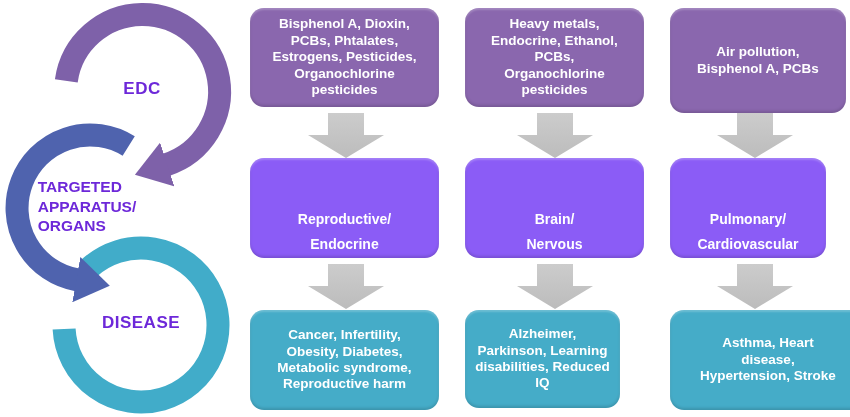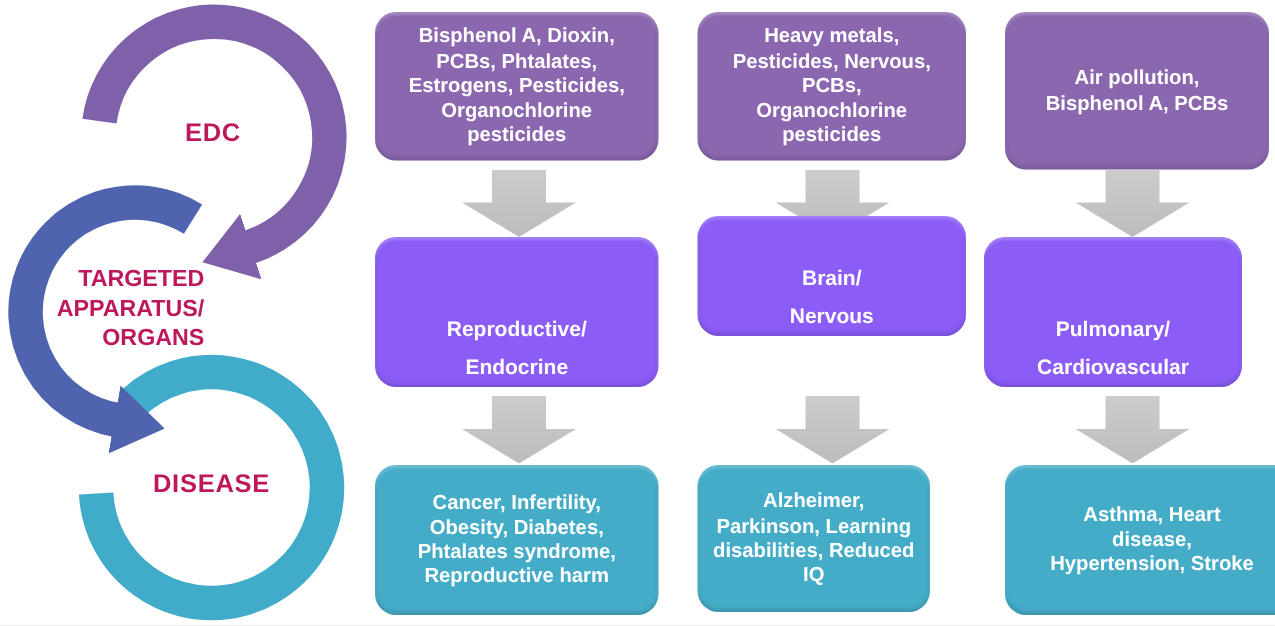--- a/index.html
+++ b/index.html
@@ -5,21 +5,21 @@
   html,body{margin:0;padding:0;background:#ffffff;}
   .stage{
     position:relative;width:850px;height:417px;background:#ffffff;
     font-family:"Liberation Sans", sans-serif;overflow:hidden;
     border-bottom:1px solid #d9d9d9;
   }
   
   .cycle-svg{position:absolute;left:0;top:0;}
   .cyc-label{
     position:absolute;transform:translate(-50%,-50%);
-    color:#be185d;font-weight:bold;text-align:right;white-space:pre-line;
+    color:#6d28d9;font-weight:bold;text-align:left;white-space:pre-line;
   }
   .lbl-edc{left:142px;top:89px;font-size:17px;letter-spacing:.5px;}
   .lbl-target{left:87px;top:206px;font-size:15.5px;line-height:1.26;}
   .lbl-disease{left:141px;top:323px;font-size:17px;letter-spacing:.5px;}
   
   .box{
     position:absolute;border-radius:14px;
     display:flex;align-items:center;justify-content:center;
     text-align:center;color:#ffffff;font-weight:bold;
     box-shadow: inset 0 2px 2px rgba(255,255,255,.22), inset 0 -2px 3px rgba(0,0,0,.14);
@@ -74,50 +74,50 @@
   </div>
   <div class="darrow" style="left:308px;top:113px"></div>
   <div class="box blue wide" style="left:250px;top:158px;width:189px;height:100px">
     <div class="box-text">Reproductive/
 Endocrine</div>
   </div>
   <div class="darrow" style="left:308px;top:264px"></div>
   <div class="box teal small" style="left:250px;top:310px;width:189px;height:100px">
     <div class="box-text">Cancer, Infertility,
 Obesity, Diabetes,
-Phtalates syndrome,
+Metabolic syndrome,
 Reproductive harm</div>
   </div>
 
   <div class="box purple small" style="left:465px;top:8px;width:179px;height:99px">
     <div class="box-text">Heavy metals,
-Pesticides, Nervous,
+Endocrine, Ethanol,
 PCBs,
 Organochlorine
 pesticides</div>
   </div>
   <div class="darrow" style="left:517px;top:113px"></div>
-  <div class="box blue wide" style="left:465px;top:144px;width:179px;height:80px">
+  <div class="box blue wide" style="left:465px;top:158px;width:179px;height:100px">
     <div class="box-text">Brain/
 Nervous</div>
   </div>
   <div class="darrow" style="left:517px;top:264px"></div>
   <div class="box teal small" style="left:465px;top:310px;width:155px;height:98px">
     <div class="box-text">Alzheimer,
 Parkinson, Learning
 disabilities, Reduced
 IQ</div>
   </div>
 
   <div class="box purple small" style="left:670px;top:8px;width:176px;height:105px">
     <div class="box-text">Air pollution,
 Bisphenol A, PCBs</div>
   </div>
   <div class="darrow" style="left:717px;top:113px"></div>
-  <div class="box blue wide" style="left:656px;top:158px;width:172px;height:100px">
+  <div class="box blue wide" style="left:670px;top:158px;width:156px;height:100px">
     <div class="box-text">Pulmonary/
 Cardiovascular</div>
   </div>
   <div class="darrow" style="left:717px;top:264px"></div>
   <div class="box teal small" style="left:670px;top:310px;width:196px;height:100px">
     <div class="box-text">Asthma, Heart
 disease,
 Hypertension, Stroke</div>
   </div>
 

